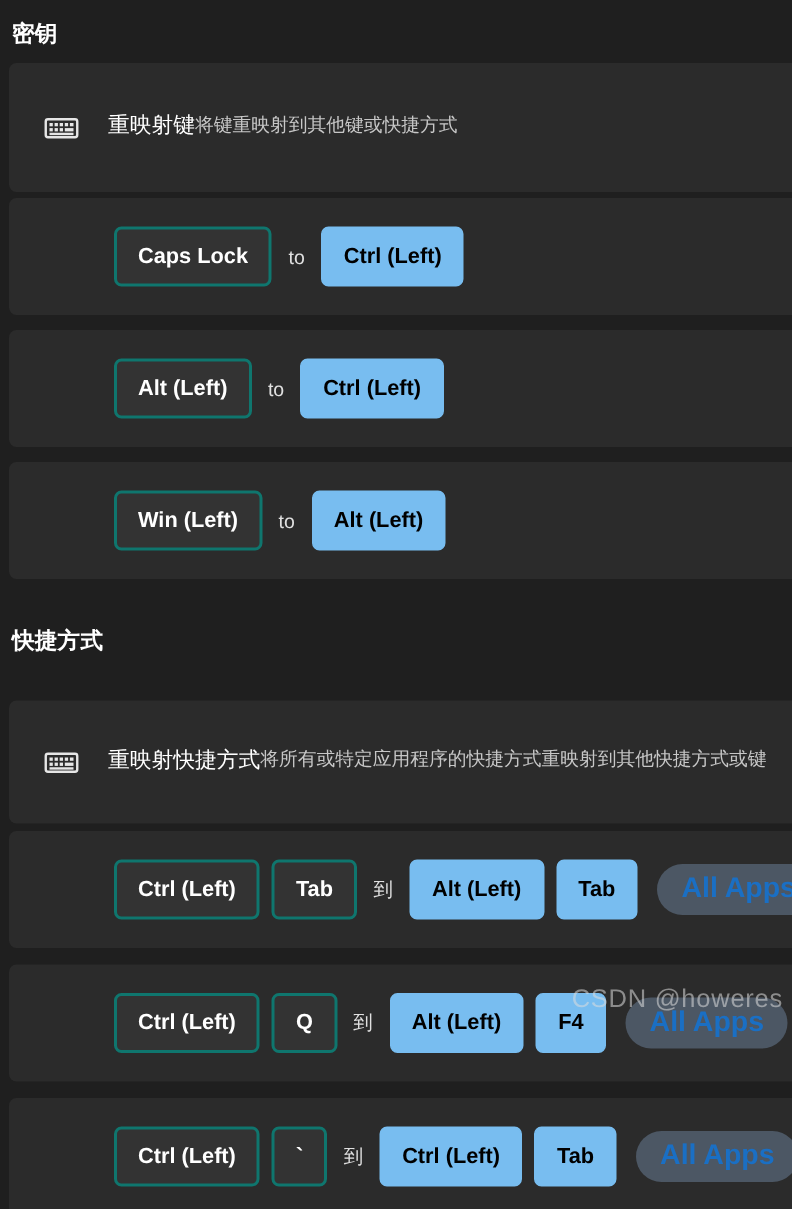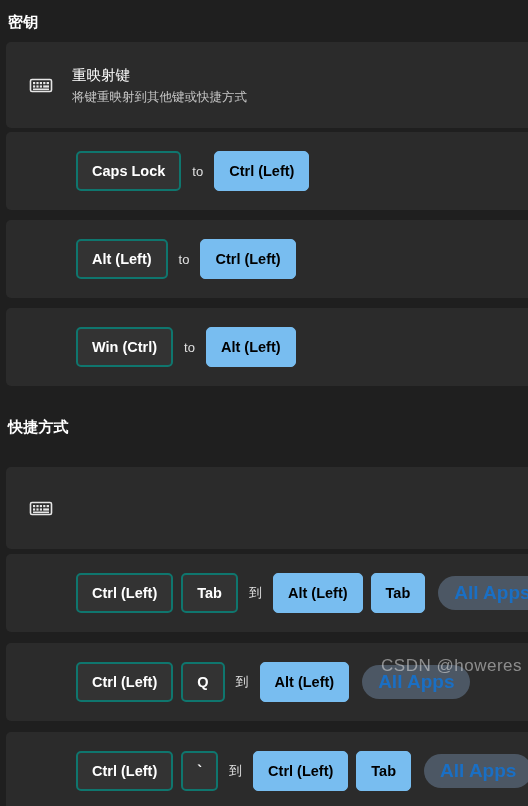--- a/index.html
+++ b/index.html
@@ -53,21 +53,21 @@
   .kbd-icon {
     width: 26px;
     height: 26px;
     flex: 0 0 26px;
     margin-right: 18px;
     display: flex;
     align-items: center;
     justify-content: center;
   }
   .kbd-icon svg { display: block; }
-  .header-text { display: flex; flex-direction: column; justify-content: flex-start; }
+  .header-text { display: flex; flex-direction: row; justify-content: flex-start; }
   .header-title {
     font-size: 14.5px;
     color: #ffffff;
     line-height: 21px;
     margin-bottom: 2px;
   }
   .header-sub {
     font-size: 12.5px;
     color: #c7c7c7;
     line-height: 18px;
@@ -177,21 +177,21 @@
   <div class="card" style="top:220px; height:78px;">
     <div class="map-row">
       <span class="key src">Alt (Left)</span>
       <span class="sep">to</span>
       <span class="key dst">Ctrl (Left)</span>
     </div>
   </div>
 
   <div class="card" style="top:308px; height:78px;">
     <div class="map-row">
-      <span class="key src">Win (Ctrl)</span>
+      <span class="key src">Win (Left)</span>
       <span class="sep">to</span>
       <span class="key dst">Alt (Left)</span>
     </div>
   </div>
 
   <div class="section-title section-2-title">快捷方式</div>
 
   <div class="card header-card" style="top:467px; height:82px;">
     <span class="kbd-icon">
       <svg width="26" height="26" viewBox="0 0 26 26" aria-hidden="true">
@@ -201,39 +201,44 @@
         <rect x="11.8" y="10" width="2.2" height="2.2" fill="#e6e6e6"></rect>
         <rect x="15.2" y="10" width="2.2" height="2.2" fill="#e6e6e6"></rect>
         <rect x="18.6" y="10" width="2.4" height="2.2" fill="#e6e6e6"></rect>
         <rect x="5" y="13.4" width="2.2" height="2.2" fill="#e6e6e6"></rect>
         <rect x="8.4" y="13.4" width="2.2" height="2.2" fill="#e6e6e6"></rect>
         <rect x="11.8" y="13.4" width="2.2" height="2.2" fill="#e6e6e6"></rect>
         <rect x="15.2" y="13.4" width="5.8" height="2.2" fill="#e6e6e6"></rect>
         <rect x="5" y="16.5" width="16" height="1.6" fill="#e6e6e6"></rect>
       </svg>
     </span>
+    <span class="header-text">
+      <span class="header-title">重映射快捷方式</span>
+      <span class="header-sub">将所有或特定应用程序的快捷方式重映射到其他快捷方式或键</span>
+    </span>
   </div>
 
   <div class="card" style="top:554px; height:78px;">
     <div class="map-row">
       <span class="key src">Ctrl (Left)</span>
       <span class="key src">Tab</span>
       <span class="sep">到</span>
       <span class="key dst">Alt (Left)</span>
       <span class="key dst">Tab</span>
       <span class="pill">All Apps</span>
     </div>
   </div>
 
   <div class="card" style="top:643px; height:78px;">
     <div class="map-row">
       <span class="key src">Ctrl (Left)</span>
       <span class="key src">Q</span>
       <span class="sep">到</span>
       <span class="key dst">Alt (Left)</span>
+      <span class="key dst">F4</span>
       <span class="pill">All Apps</span>
     </div>
   </div>
 
   <div class="card" style="top:732px; height:78px;">
     <div class="map-row">
       <span class="key src">Ctrl (Left)</span>
       <span class="key src">`</span>
       <span class="sep">到</span>
       <span class="key dst">Ctrl (Left)</span>

